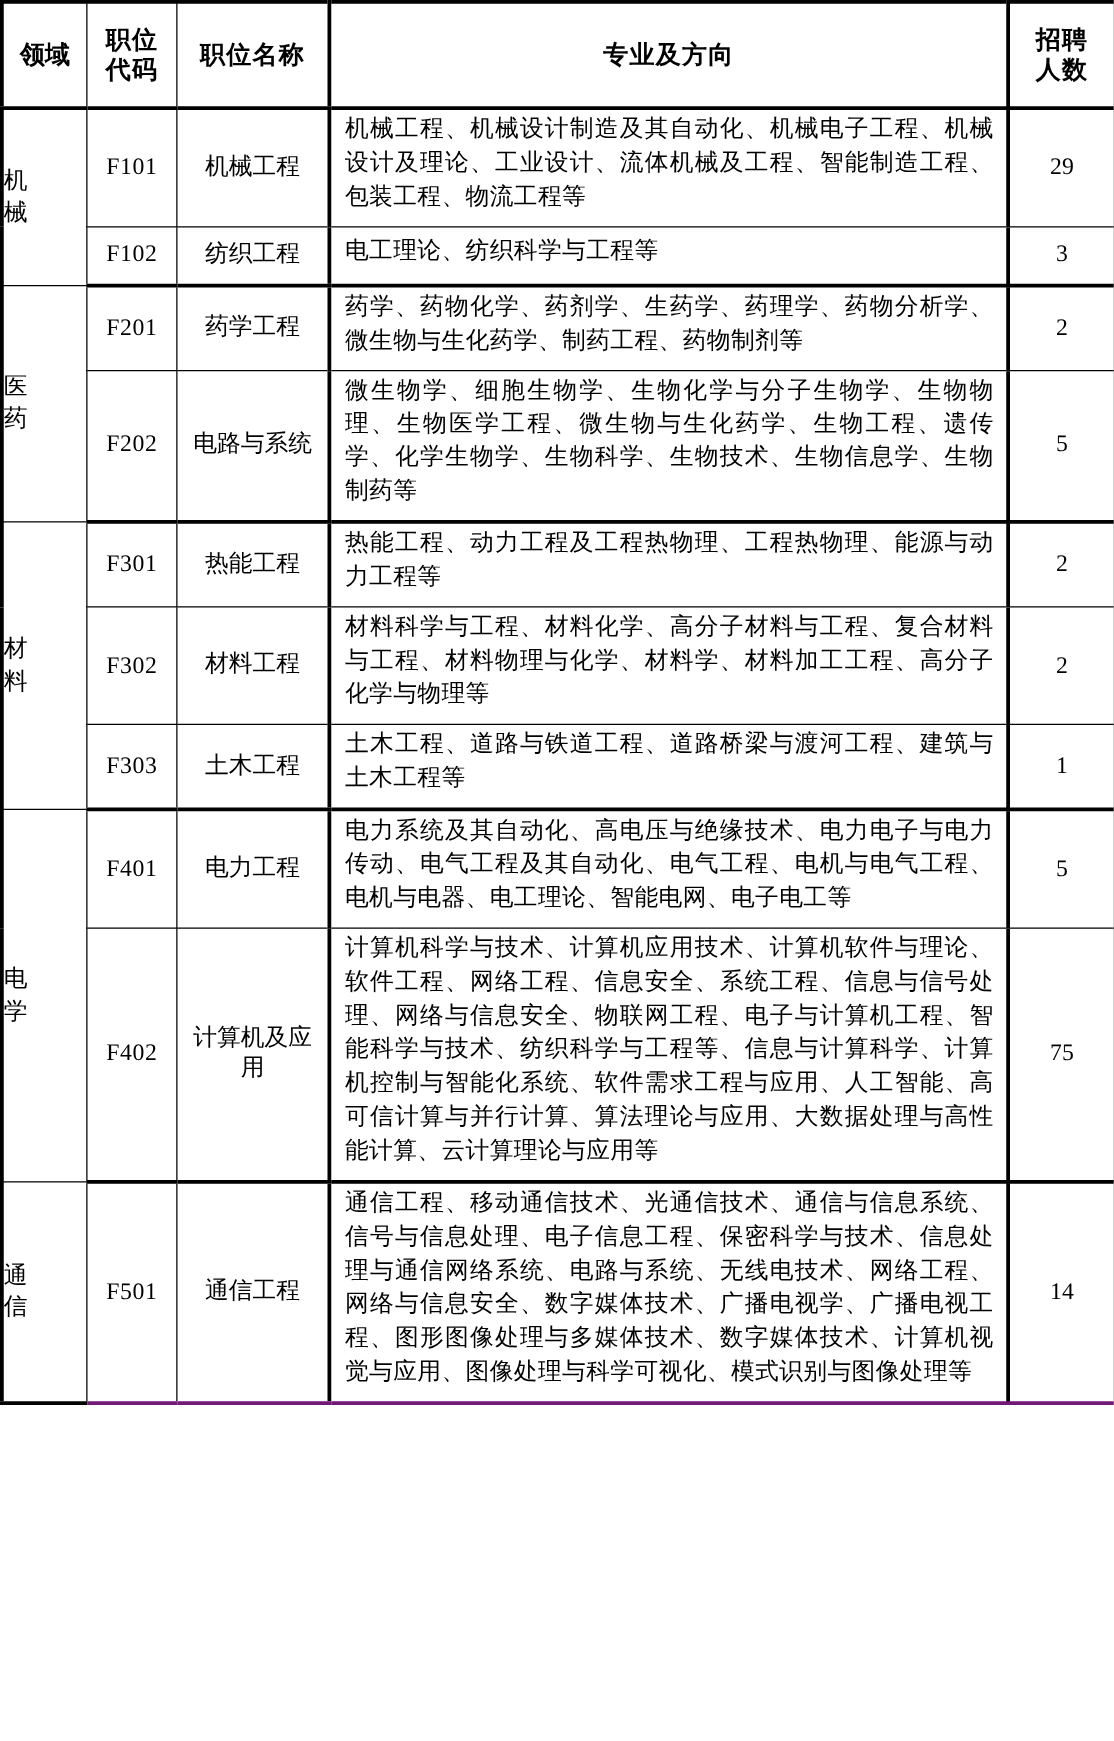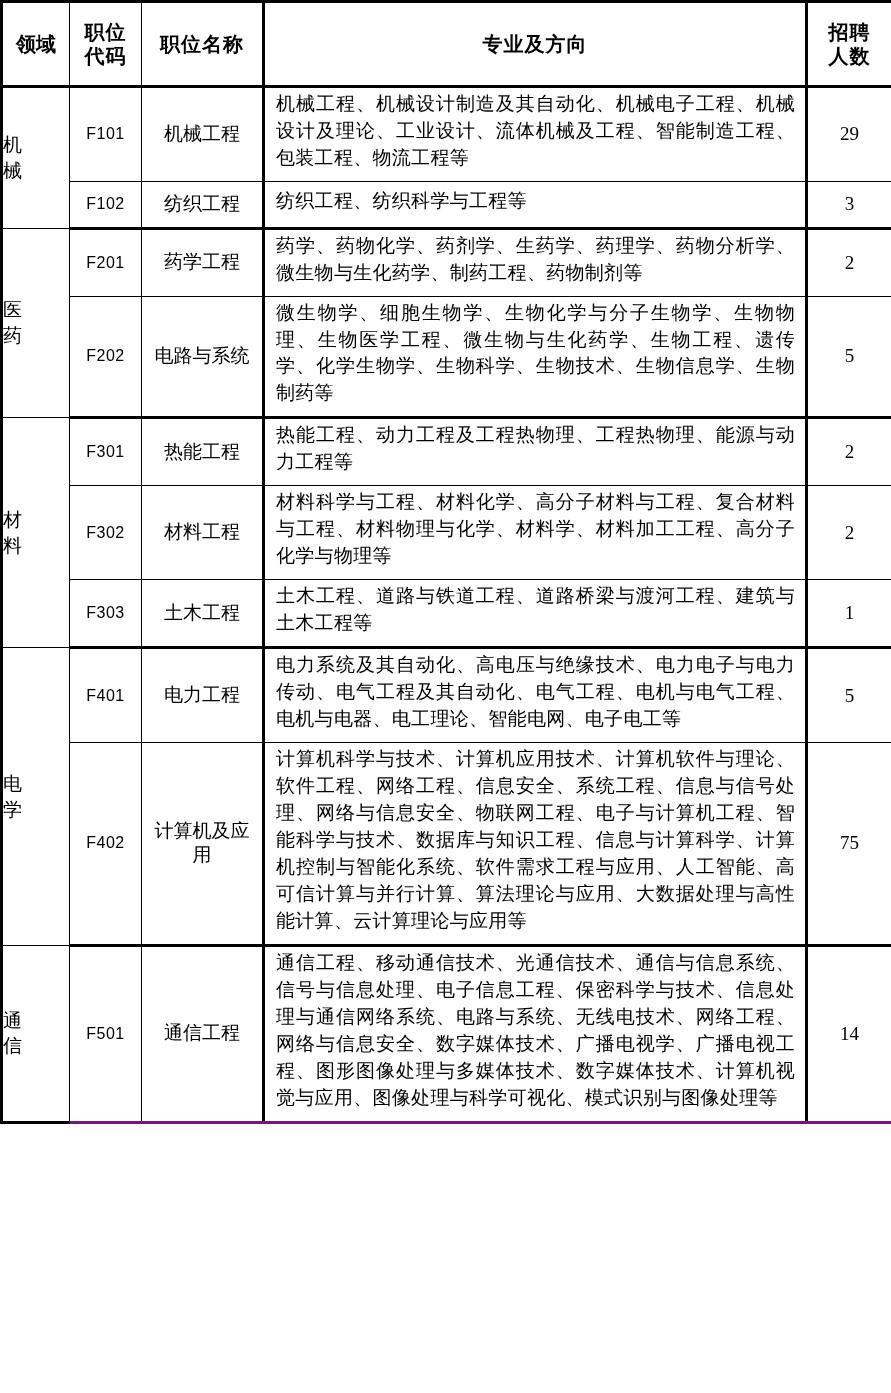--- a/index.html
+++ b/index.html
@@ -68,22 +68,22 @@
   }
   td.field .fieldtext {
     display: inline-block;
     max-width: 26px;
     word-break: break-all;
     white-space: normal;
   }
 
   td.code {
     text-align: center;
-    font-size: 16px;
-    font-family: Liberation Sans, sans-serif;
+    font-size: 19px;
+    font-family: Liberation Serif, serif;
     letter-spacing: 0.5px;
   }
 
   td.title {
     text-align: center;
     font-size: 19px;
     line-height: 1.3;
     padding: 10px 4px;
   }
 
@@ -150,21 +150,21 @@
         <tr>
           <td class="field" rowspan="2"><span class="fieldtext">机械</span></td>
           <td class="code">F101</td>
           <td class="title">机械工程</td>
           <td class="major">机械工程、机械设计制造及其自动化、机械电子工程、机械设计及理论、工业设计、流体机械及工程、智能制造工程、包装工程、物流工程等</td>
           <td class="count">29</td>
         </tr>
         <tr class="group-end">
           <td class="code">F102</td>
           <td class="title">纺织工程</td>
-          <td class="major">纺织工程、纺织科学与工程等</td>
+          <td class="major">电工理论、纺织科学与工程等</td>
           <td class="count">3</td>
         </tr>
         <tr>
           <td class="field" rowspan="2"><span class="fieldtext">医药</span></td>
           <td class="code">F201</td>
           <td class="title">药学工程</td>
           <td class="major">药学、药物化学、药剂学、生药学、药理学、药物分析学、微生物与生化药学、制药工程、药物制剂等</td>
           <td class="count">2</td>
         </tr>
         <tr class="group-end">
@@ -195,21 +195,21 @@
         <tr>
           <td class="field" rowspan="2"><span class="fieldtext">电学</span></td>
           <td class="code">F401</td>
           <td class="title">电力工程</td>
           <td class="major">电力系统及其自动化、高电压与绝缘技术、电力电子与电力传动、电气工程及其自动化、电气工程、电机与电气工程、电机与电器、电工理论、智能电网、电子电工等</td>
           <td class="count">5</td>
         </tr>
         <tr class="group-end">
           <td class="code">F402</td>
           <td class="title">计算机及应用</td>
-          <td class="major">计算机科学与技术、计算机应用技术、计算机软件与理论、软件工程、网络工程、信息安全、系统工程、信息与信号处理、网络与信息安全、物联网工程、电子与计算机工程、智能科学与技术、数据库与知识工程、信息与计算科学、计算机控制与智能化系统、软件需求工程与应用、人工智能、高可信计算与并行计算、算法理论与应用、大数据处理与高性能计算、云计算理论与应用等</td>
+          <td class="major">计算机科学与技术、计算机应用技术、计算机软件与理论、软件工程、网络工程、信息安全、系统工程、信息与信号处理、网络与信息安全、物联网工程、电子与计算机工程、智能科学与技术、纺织科学与工程等、信息与计算科学、计算机控制与智能化系统、软件需求工程与应用、人工智能、高可信计算与并行计算、算法理论与应用、大数据处理与高性能计算、云计算理论与应用等</td>
           <td class="count">75</td>
         </tr>
         <tr class="last-row">
           <td class="field" rowspan="1" style="border-bottom: 3px solid rgb(0, 0, 0);"><span class="fieldtext">通信</span></td>
           <td class="code">F501</td>
           <td class="title">通信工程</td>
           <td class="major">通信工程、移动通信技术、光通信技术、通信与信息系统、信号与信息处理、电子信息工程、保密科学与技术、信息处理与通信网络系统、电路与系统、无线电技术、网络工程、网络与信息安全、数字媒体技术、广播电视学、广播电视工程、图形图像处理与多媒体技术、数字媒体技术、计算机视觉与应用、图像处理与科学可视化、模式识别与图像处理等</td>
           <td class="count">14</td>
         </tr>
       </tbody>

